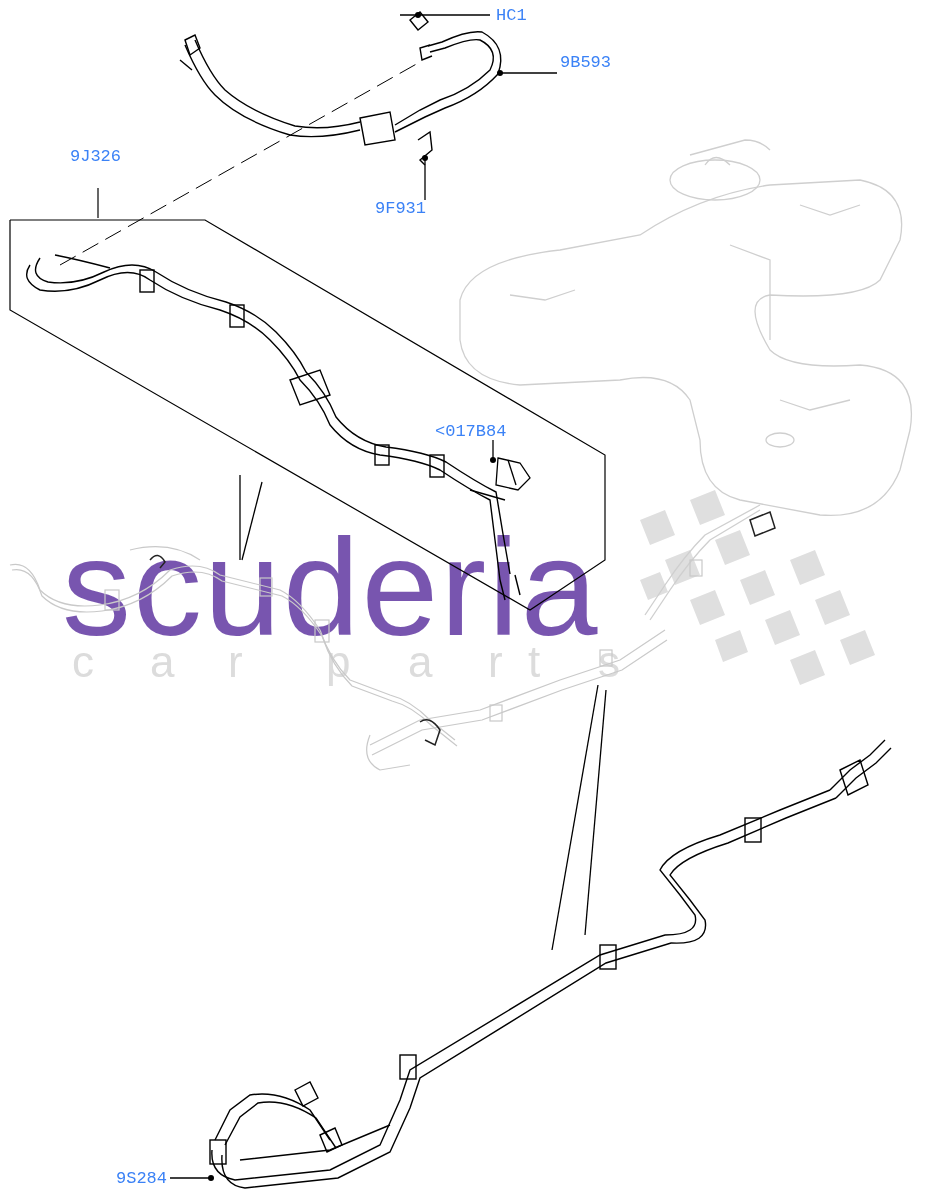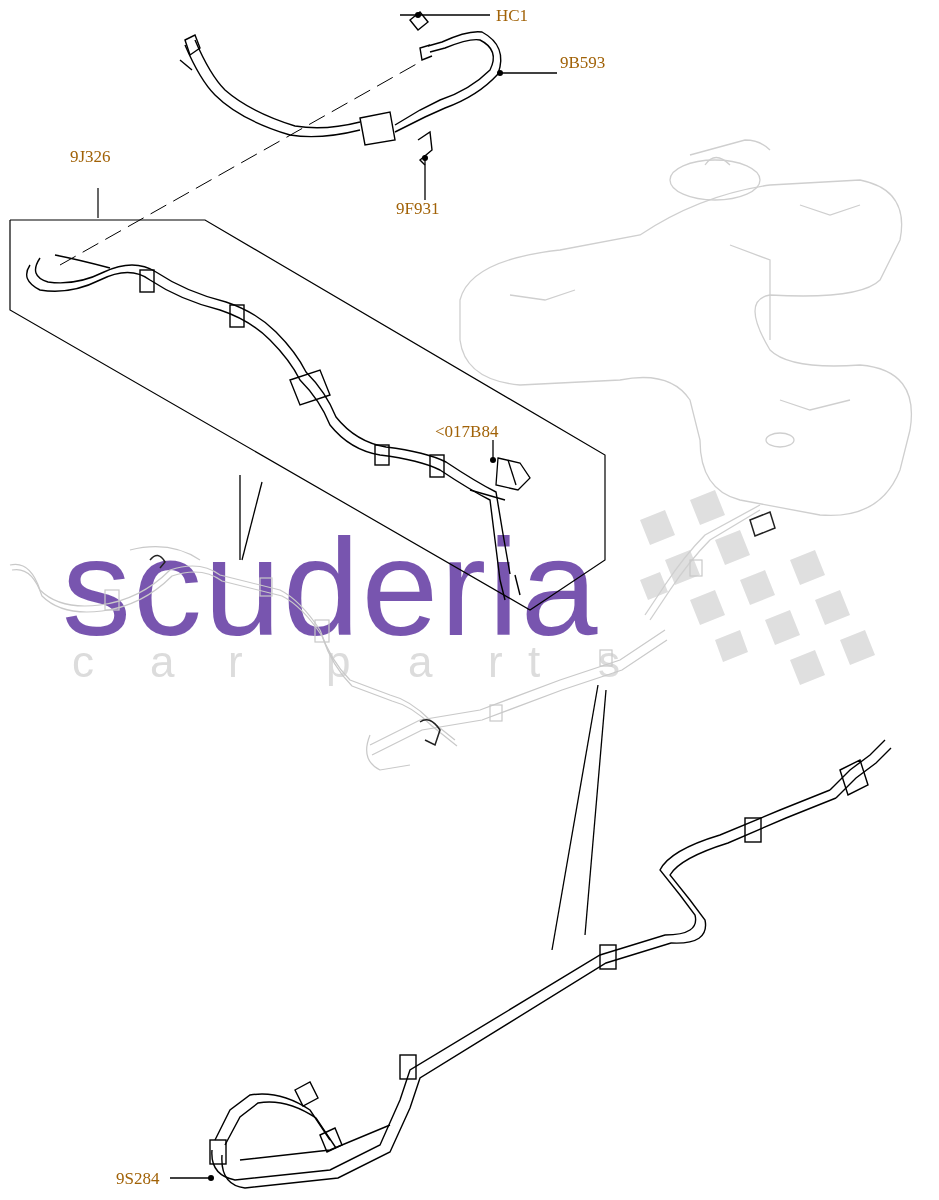--- a/index.html
+++ b/index.html
@@ -1,18 +1,18 @@
 <!DOCTYPE html>
 <html><head>
 <meta charset="utf-8">
 <style>
   html, body { margin:0; padding:0; background:#ffffff; }
   body { width:939px; height:1200px; position:relative; overflow:hidden; font-family:"Liberation Sans", sans-serif; }
   .canvas { position:absolute; left:0; top:0; width:939px; height:1200px; }
-  .label { position:absolute; color:#a16207; font-size:17px; font-family:Liberation Serif, serif; white-space:nowrap; line-height:1; cursor:pointer;text-align:center; }
+  .label { position:absolute; color:#3b82f6; font-size:17px; font-family:Liberation Mono, monospace; white-space:nowrap; line-height:1; cursor:pointer;text-align:center; }
   .wm-main { position:absolute; left:62px; top:518px; font-size:138px; font-weight:normal; color:#4c1d95; opacity:0.75; letter-spacing:2px; font-family:"Liberation Sans", sans-serif; line-height:1;text-align:center; }
   .wm-sub { position:absolute; top:640px; font-size:44px; color:#dcdcdc; font-family:"Liberation Sans", sans-serif; line-height:1; }
   svg { position:absolute; left:0; top:0; }
 </style>
 </head>
 <body>
 
 <div class="canvas">
 
   <div class="wm-main">scuderia</div>
@@ -148,17 +148,17 @@
       <circle cx="418" cy="15" r="3"></circle>
       <circle cx="500" cy="73" r="3"></circle>
       <circle cx="425" cy="158" r="3"></circle>
       <circle cx="211" cy="1178" r="3"></circle>
       <circle cx="493" cy="460" r="3"></circle>
     </g>
   </svg>
 
   <div class="label" style="left:496px; top:7px;">HC1</div>
   <div class="label" style="left:560px; top:54px;">9B593</div>
-  <div class="label" style="left:396px; top:200px;">9F931</div>
+  <div class="label" style="left:375px; top:200px;">9F931</div>
   <div class="label" style="left:70px; top:148px;">9J326</div>
   <div class="label" style="left:435px; top:423px;">&lt;017B84</div>
   <div class="label" style="left:116px; top:1170px;">9S284</div>
 </div>
 
 </body></html>

